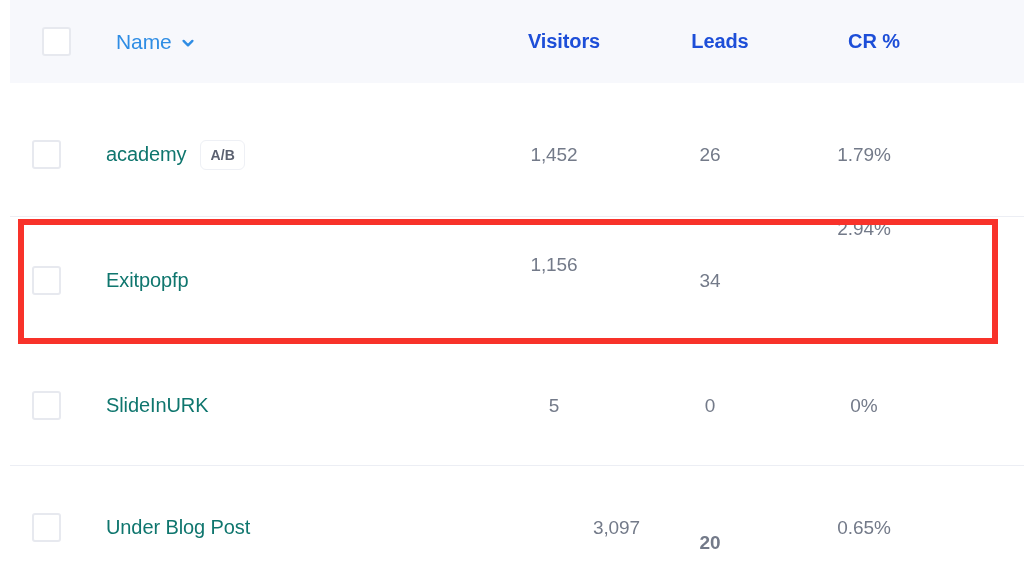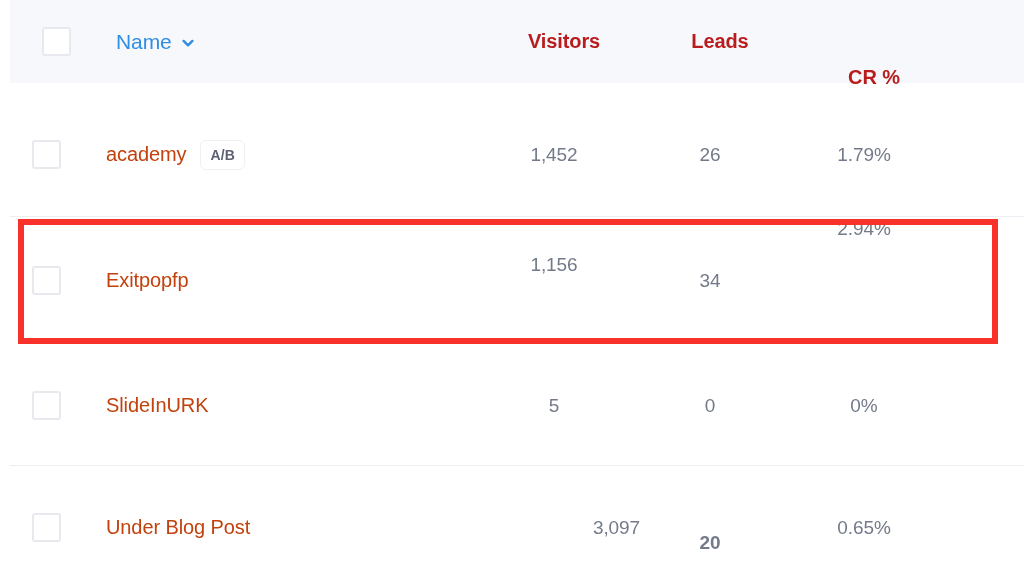--- a/index.html
+++ b/index.html
@@ -86,42 +86,42 @@
     width: 14px;
     height: 14px;
     position: relative;
     top: 1px;
   }
   .chev svg { display: block; }
 
   .th-label {
     font-size: 20px;
     font-weight: 700;
-    color: #b91c1c;
+    color: #1d4ed8;
     letter-spacing: -0.1px;
   }
 
   
   .row {
     position: absolute;
     left: 0;
     width: 1024px;
     height: 125px;
   }
   .row-divider {
     position: absolute;
     left: 10px;
     width: 1014px;
     height: 1px;
     background: #eceef4;
   }
 
   .cell-text {
     font-size: 20px;
-    color: #c2410c;
+    color: #0f766e;
     letter-spacing: -0.1px;
     white-space: nowrap;
   }
   .cell-num {
     font-size: 19px;
     color: #737a89;
     letter-spacing: -0.1px;
   }
 
   .badge {
@@ -173,21 +173,21 @@
             </svg>
           </span>
         </span>
       </div>
       <div class="col-visitors" style="top:0;height:83px;display:flex;align-items:center;justify-content:center;">
         <span class="th-label">Visitors</span>
       </div>
       <div class="col-leads" style="top:0;height:83px;display:flex;align-items:center;justify-content:center;">
         <span class="th-label">Leads</span>
       </div>
-      <div class="col-cr" style="top:0;height:83px;display:flex;align-items:center;justify-content:center;margin-top:36px;">
+      <div class="col-cr" style="top:0;height:83px;display:flex;align-items:center;justify-content:center;">
         <span class="th-label">CR %</span>
       </div>
     </div>
   </div>
 
   <div class="row" style="top:92px;">
     <div class="cb-cell" style="top:0;height:125px;">
       <span class="checkbox"></span>
     </div>
     <div class="name-cell" style="top:0;height:125px;">

